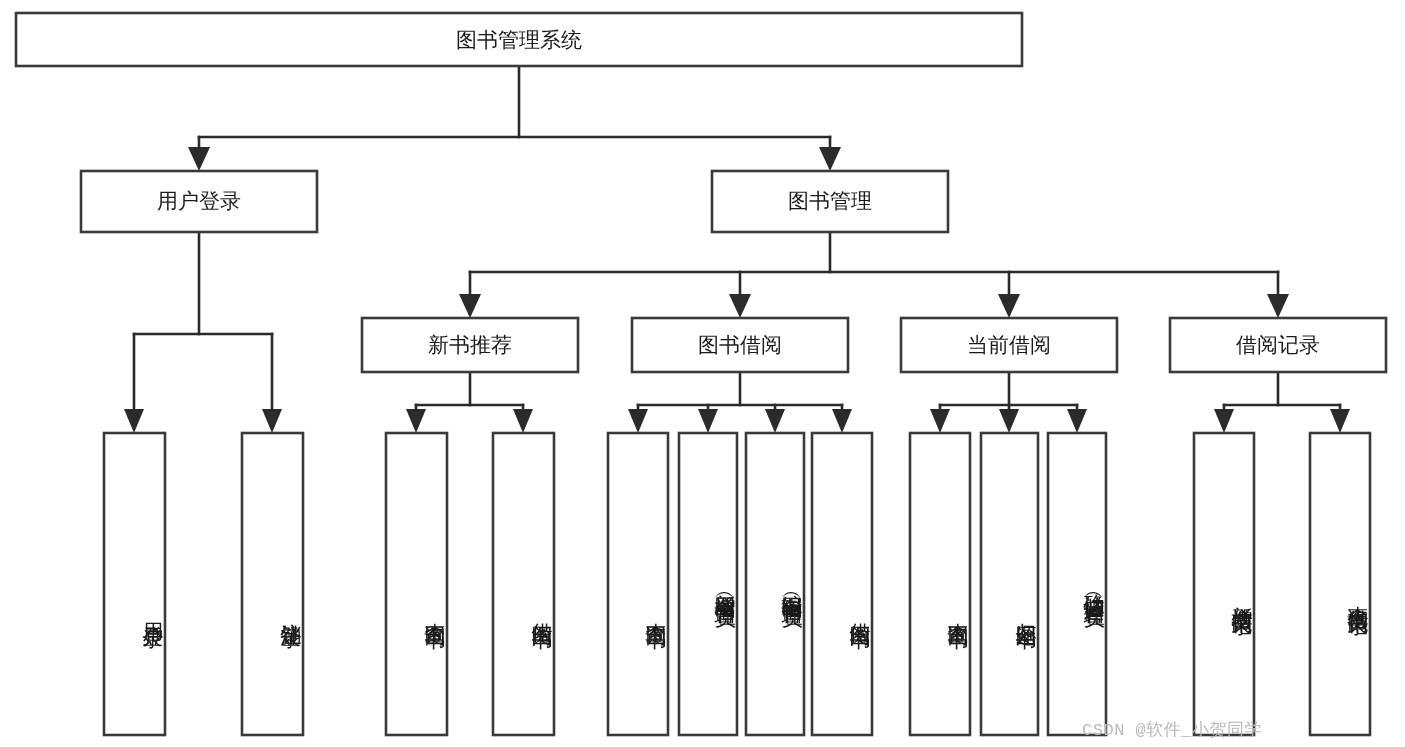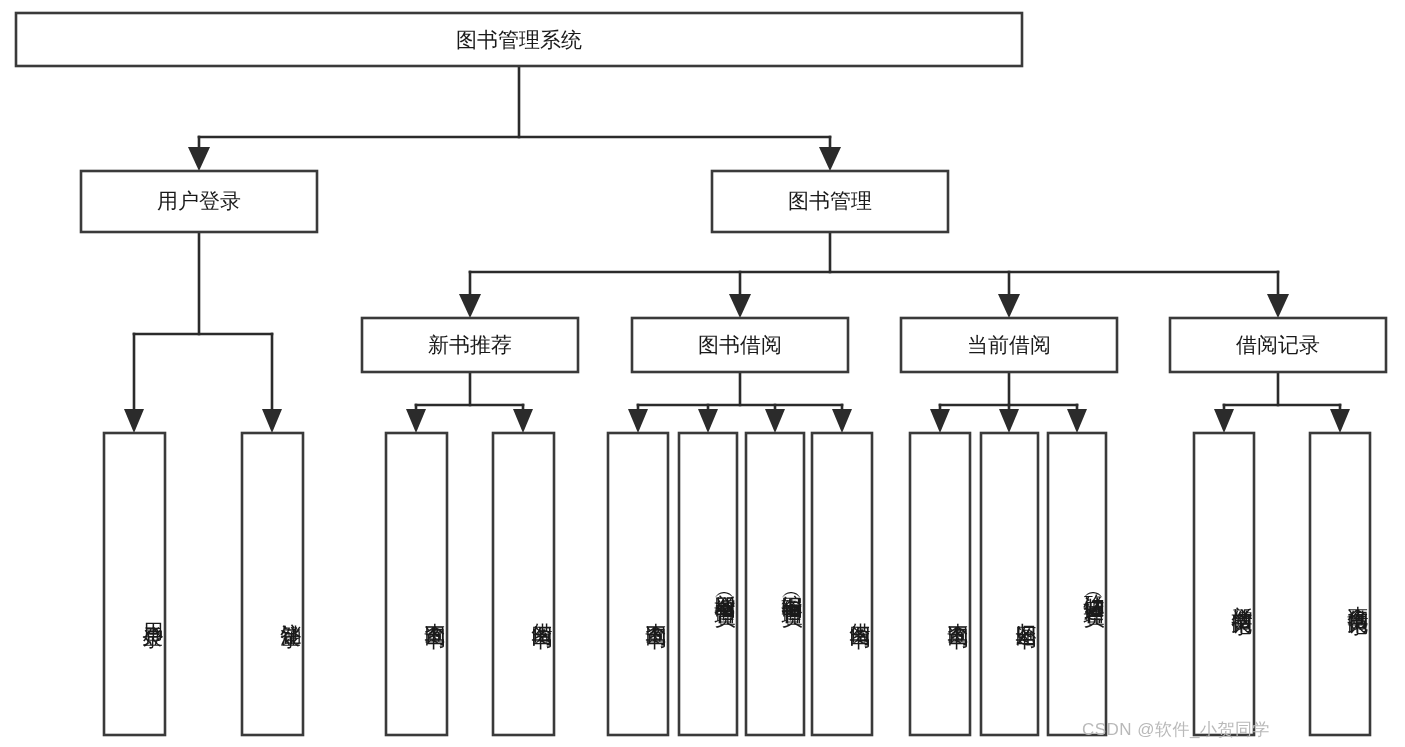--- a/index.html
+++ b/index.html
@@ -58,23 +58,23 @@
     color: #1a1a1a;
     letter-spacing: 2px;
     display: flex;
     align-items: flex-start;
     justify-content: center;
     white-space: nowrap;
     pointer-events: none;
   }
   .watermark {
     position: absolute;
-    right: 8px;
+    right: 16px;
     bottom: 6px;
-    font-family: Liberation Sans, sans-serif;
+    font-family: Liberation Mono, monospace;
     font-size: 17px;
     color: #b9b9b9;
     letter-spacing: 0.5px;
     user-select: none;
   }
 </style>
 </head>
 <body>
 
 <div id="diagram-root">

